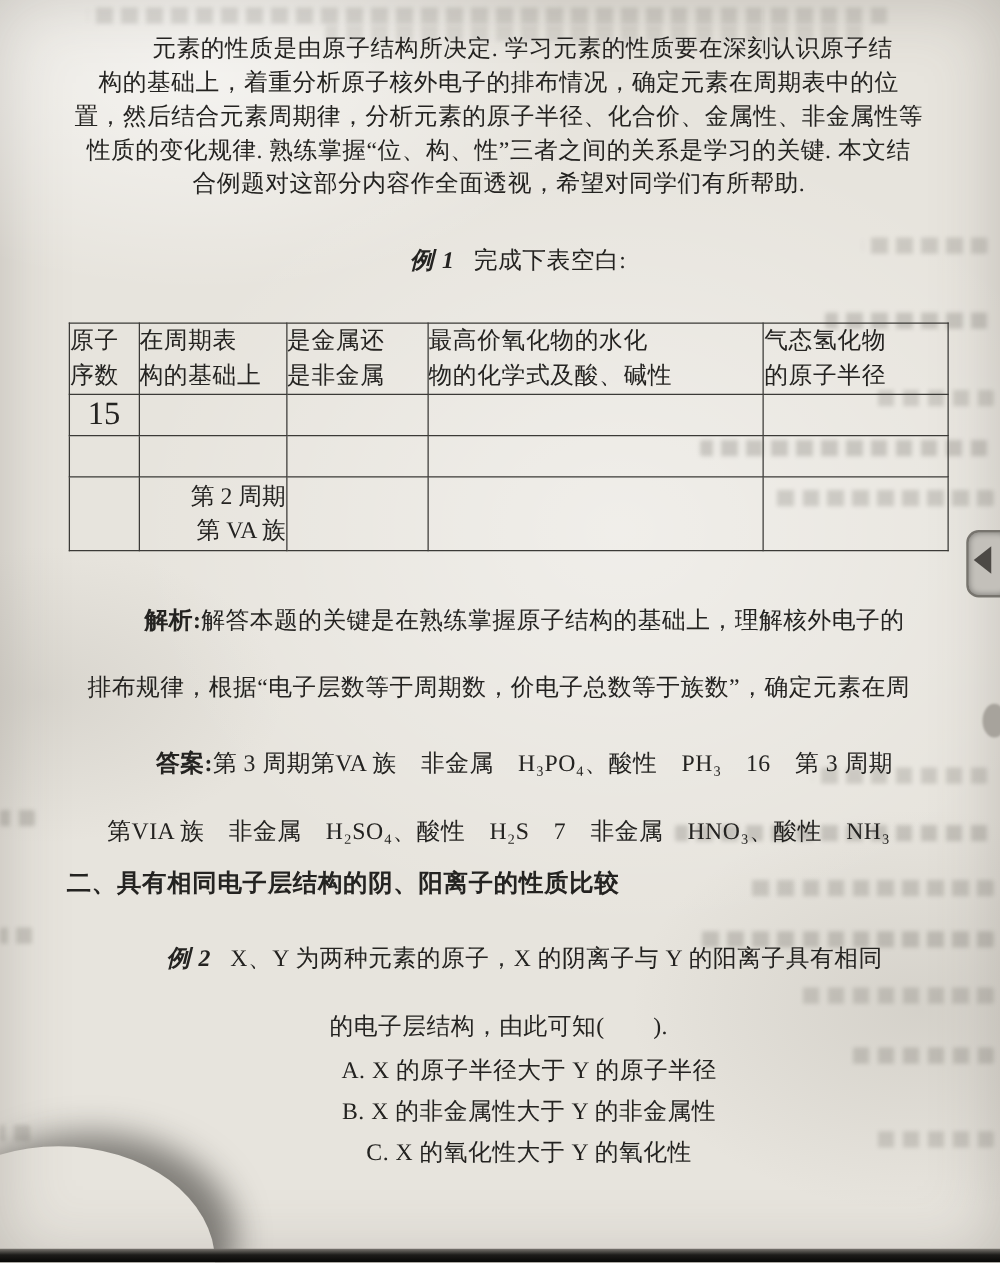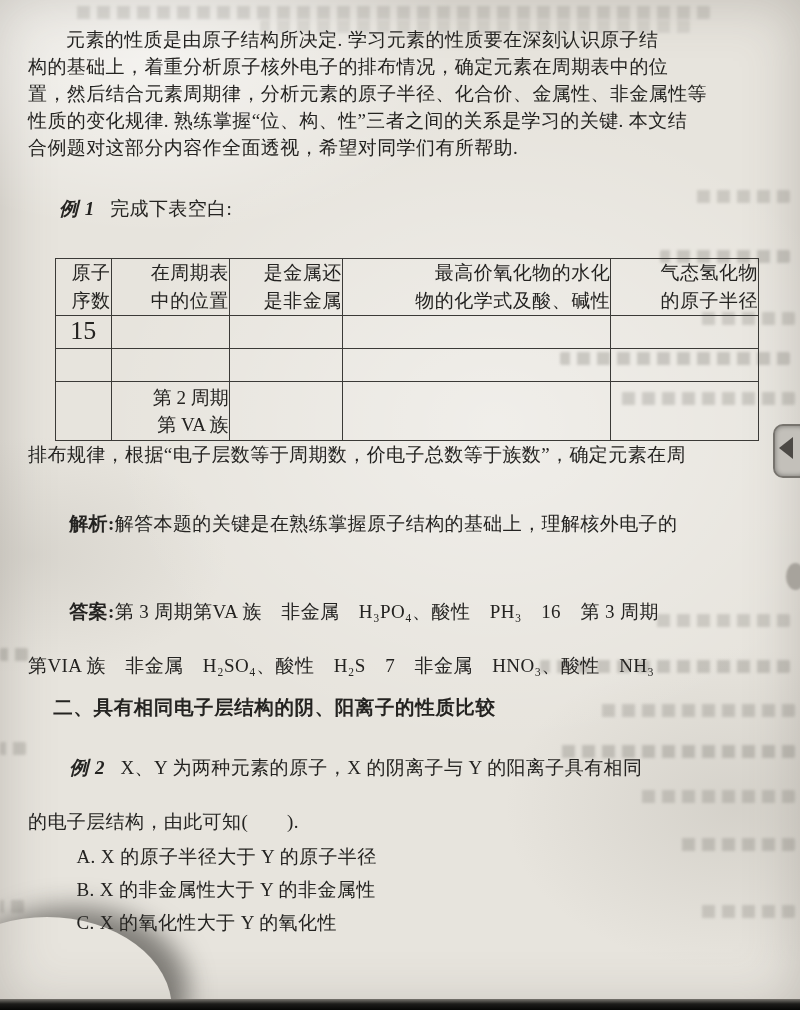--- a/index.html
+++ b/index.html
@@ -12,34 +12,34 @@
   }
   .page::before {
     content:""; position:absolute; inset:0; pointer-events:none;
     background:
       radial-gradient(430px 240px at 20% 6%, rgba(255,255,255,.55), transparent 72%),
       radial-gradient(520px 430px at 62% 42%, rgba(255,255,255,.38), transparent 75%),
       radial-gradient(330px 230px at 92% 80%, rgba(148,144,135,.22), transparent 70%),
       radial-gradient(280px 170px at 4% 55%, rgba(148,144,135,.18), transparent 70%);
   }
   .content { position:absolute; inset:0; padding:26px 30px 0 28px; z-index:3; }
-  .line { font-size:19px; line-height:27px; letter-spacing:.4px; white-space:pre-wrap; }
+  .line { font-size:19px; line-height:27px; letter-spacing:.4px; white-space:pre-wrap;text-align:center; }
   .indent2 { text-indent:2em; }
   .heading { font-weight:bold; font-size:19.5px; line-height:27px; padding-left:1.3em; letter-spacing:.6px; }
   .mt-h1 { margin-top:17px; } .mt-ex1 { margin-top:7px; }
   .mt-sol1 { margin-top:15px; } .mt-ans1 { margin-top:7px; }
   .mt-h2 { margin-top:15px; } .mt-ex2 { margin-top:6px; }
   .ex-label { font-style:italic; font-weight:bold; margin-right:15px; letter-spacing:1px; }
   .bold-label { font-weight:bold; }
   .opt { padding-left:2.55em; margin-top:6px; }
   .opt-first { margin-top:8px; }
 
   table.ex1 { border-collapse:collapse; margin:9px 0 0 27px; width:704px; table-layout:fixed; }
   table.ex1 th, table.ex1 td { border:1.6px solid #3b3a37; font-weight:normal; padding:0; }
-  table.ex1 th { height:56px; text-align:right; }
+  table.ex1 th { height:56px; text-align:left; }
   .th-line { font-size:19px; line-height:28px; letter-spacing:.5px; }
   tr.r1 td, tr.r2 td { height:32px; }
   tr.r3 td { height:58px; }
   .c-num { text-align:center; font-size:26px; vertical-align:top; padding-top:2px; }
   .c-period { text-align:right; padding-left:10px; font-size:19px; line-height:27px; vertical-align:middle; }
 
   
   .bleed { position:absolute; height:13px; z-index:1; border-radius:2px;
     background:repeating-linear-gradient(90deg, rgba(98,95,88,.5) 0 13px, rgba(98,95,88,0) 13px 20px);
     filter:blur(1.7px); opacity:.42; transform:scaleX(-1); }
@@ -102,21 +102,21 @@
           <col style="width:21%">
       </colgroup>
       <thead>
         <tr>
           <th>
               <div class="th-line">原子</div>
               <div class="th-line">序数</div>
             </th>
           <th>
               <div class="th-line">在周期表</div>
-              <div class="th-line">中的位置</div>
+              <div class="th-line">构的基础上</div>
             </th>
           <th>
               <div class="th-line">是金属还</div>
               <div class="th-line">是非金属</div>
             </th>
           <th>
               <div class="th-line">最高价氧化物的水化</div>
               <div class="th-line">物的化学式及酸、碱性</div>
             </th>
           <th>
@@ -147,24 +147,24 @@
             <div>第 VA 族</div>
           </td>
           <td></td>
           <td></td>
           <td></td>
         </tr>
       </tbody>
     </table>
 
     <div>
-      <div class="line">排布规律，根据“电子层数等于周期数，价电子总数等于族数”，确定元素在周</div>
       <div class="line indent2 mt-sol1">
         <span class="bold-label">解析:</span><span>解答本题的关键是在熟练掌握原子结构的基础上，理解核外电子的</span>
       </div>
+      <div class="line">排布规律，根据“电子层数等于周期数，价电子总数等于族数”，确定元素在周</div>
     </div>
 
     <div>
       <div class="line indent2 mt-ans1">
         <span class="bold-label">答案:</span><span>第 3 周期第VA 族　非金属　H₃PO₄、酸性　PH₃　16　第 3 周期</span>
       </div>
       <div class="line">第VIA 族　非金属　H₂SO₄、酸性　H₂S　7　非金属　HNO₃、酸性　NH₃</div>
     </div>
 
     <div class="heading mt-h2">二、具有相同电子层结构的阴、阳离子的性质比较</div>

